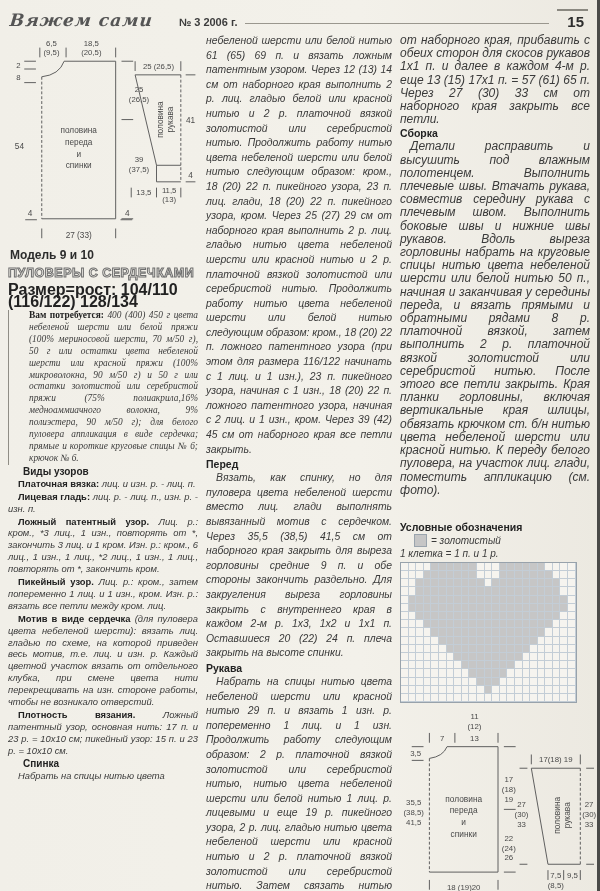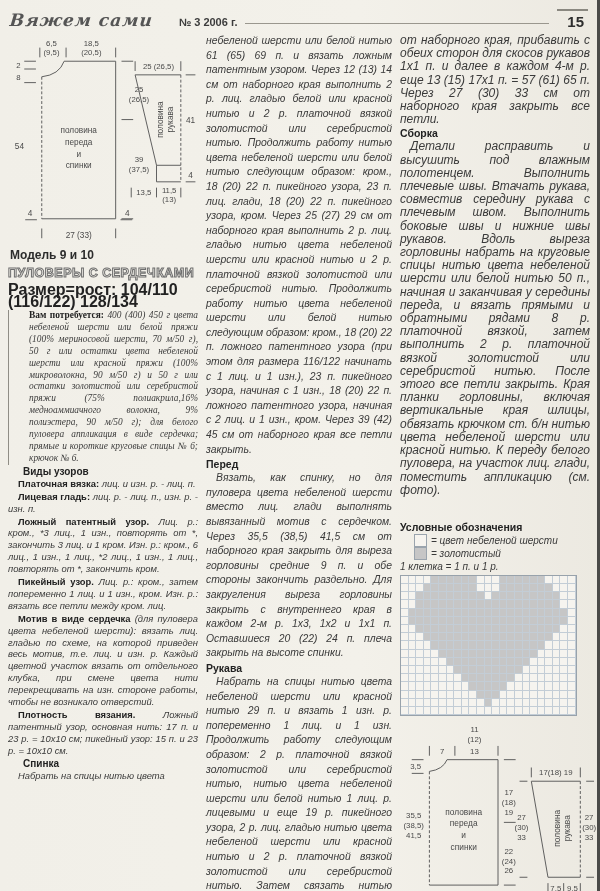--- a/index.html
+++ b/index.html
@@ -151,24 +151,20 @@
     </div>
 
     <div class="col colR">
       <p class="t">от наборного края, прибавить с обеих сторон для скосов рукавов 1x1 п. и далее в каждом 4-м р. еще 13 (15) 17x1 п. = 57 (61) 65 п. Через 27 (30) 33 см от наборного края закрыть все петли.</p>
       <div class="h">Сборка</div>
       <p class="t ind">Детали расправить и высушить под влажным полотенцем. Выполнить плечевые швы. Втачать рукава, совместив середину рукава с плечевым швом. Выполнить боковые швы и нижние швы рукавов. Вдоль выреза горловины набрать на круговые спицы нитью цвета небеленой шерсти или белой нитью 50 п., начиная и заканчивая у середины переда, и вязать прямыми и обратными рядами 8 р. платочной вязкой, затем выполнить 2 р. платочной вязкой золотистой или серебристой нитью. После этого все петли закрыть. Края планки горловины, включая вертикальные края шлицы, обвязать крючком ст. б/н нитью цвета небеленой шерсти или красной нитью. К переду белого пуловера, на участок лиц. глади, поместить аппликацию (см. фото).</p>
 
       <div style="margin-top:24px;">
         <div class="h">Условные обозначения</div>
         <div class="legend-row">
-          <span class="sw sw-white"></span>
-          <span>= цвет небеленой шерсти</span>
-        </div>
-        <div class="legend-row">
           <span class="sw sw-gold"></span>
           <span>= золотистый</span>
         </div>
         <div class="note">1 клетка = 1 п. и 1 р.</div>
         <div class="chart" id="heart-chart" style="grid-template-columns: repeat(23, 7.6px);">
             <div class="cell"></div>
             <div class="cell"></div>
             <div class="cell"></div>
             <div class="cell"></div>
             <div class="cell on"></div>

